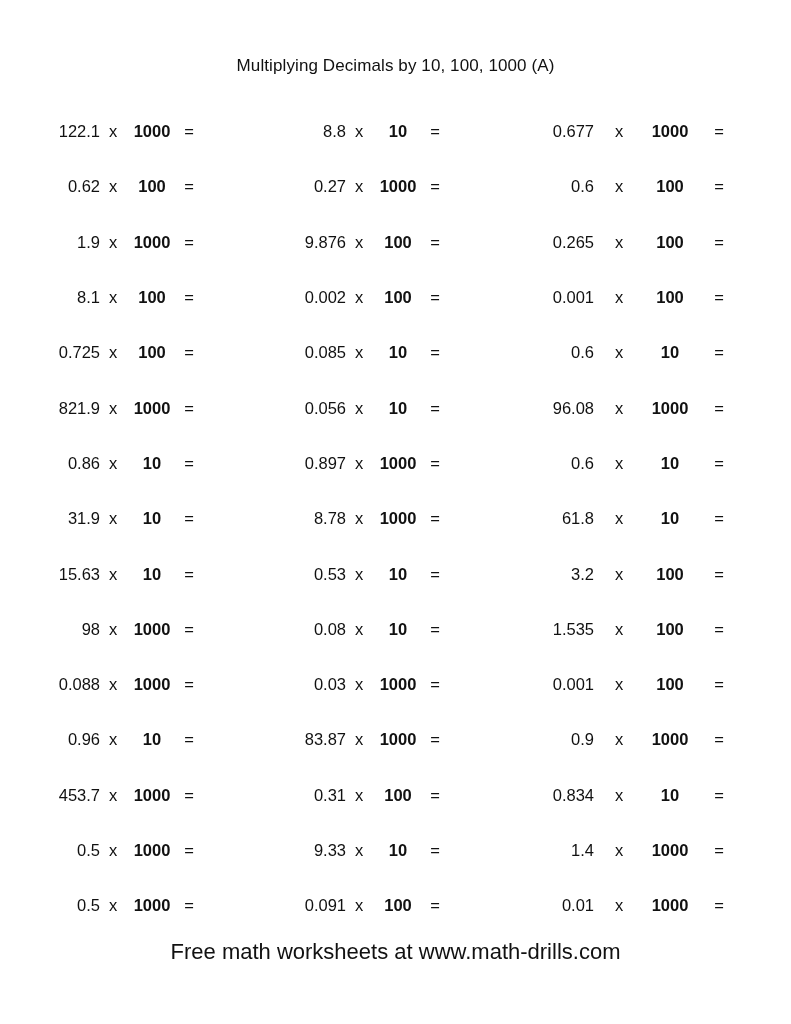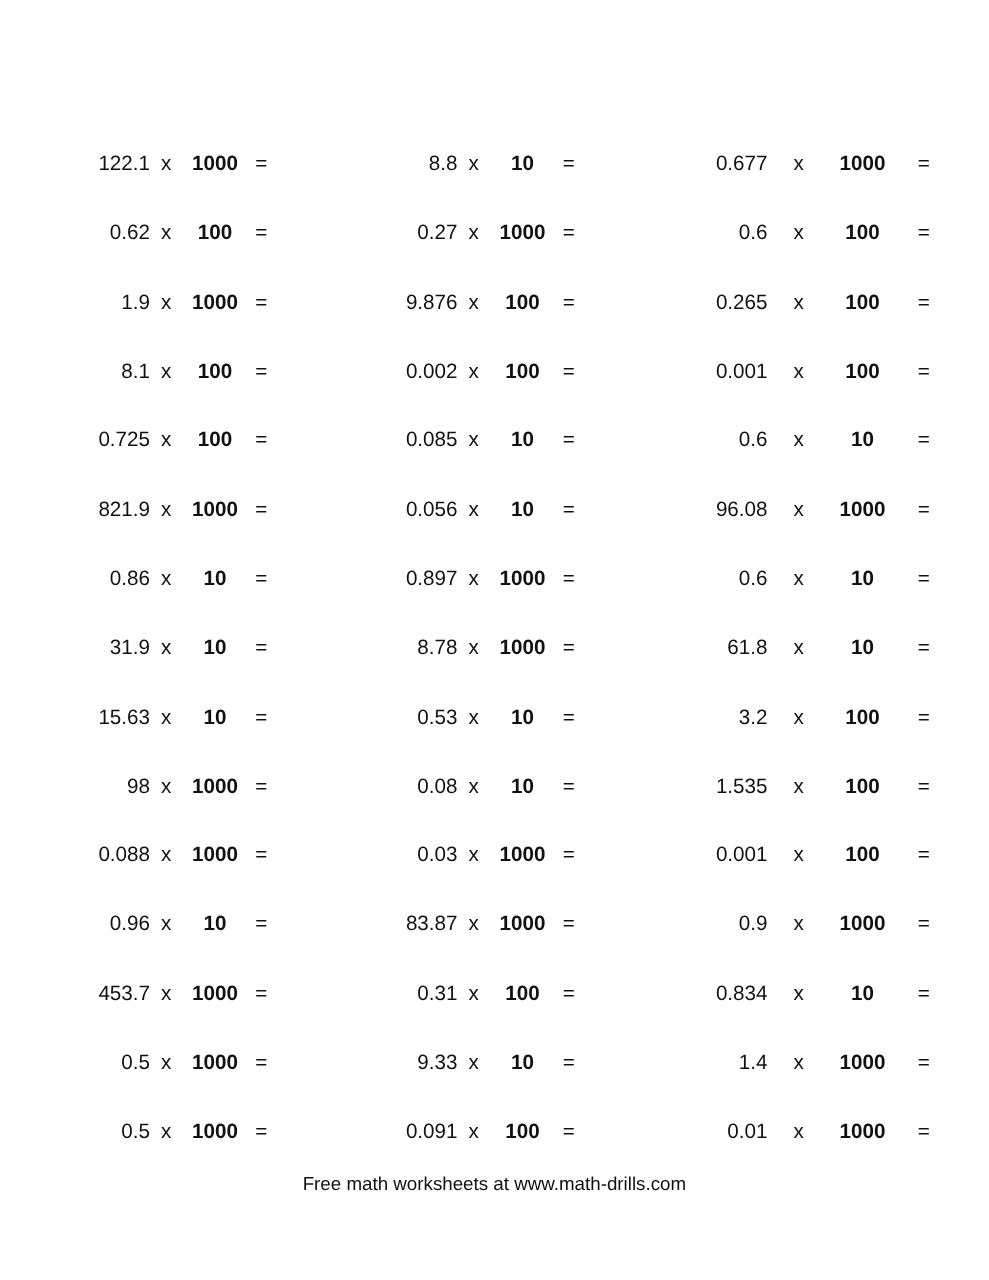--- a/index.html
+++ b/index.html
@@ -32,21 +32,21 @@
     font-size: 17px;
     font-weight: 400;
     letter-spacing: 0.1px;
     color: #111111;
     white-space: nowrap;
   }
 
   #problem-grid {
     position: absolute;
     top: 104px;
-    left: 50px;
+    left: 30px;
     width: 700px;
     display: grid;
     grid-template-columns: repeat(3, 1fr);
     grid-auto-rows: 55.3px;
   }
 
   .problem-row-cell {
     display: flex;
     align-items: center;
     justify-content: flex-start;
@@ -82,31 +82,32 @@
     width: 22px;
     text-align: center;
   }
 
   #worksheet-footer {
     position: absolute;
     top: 939px;
     left: 0;
     width: 791px;
     text-align: center;
-    font-size: 15px;
+    font-size: 22px;
     font-weight: 400;
     color: #111111;
     white-space: nowrap;
   }
 </style>
 </head>
 <body>
 
 <div id="worksheet-page">
 
+  <div id="worksheet-title">Multiplying Decimals by 10, 100, 1000 (A)</div>
 
   <div id="problem-grid">
       <div class="problem-row-cell col-0">
         <span class="operand-a">122.1</span>
         <span class="operator-x">x</span>
         <span class="operand-b">1000</span>
         <span class="equals-sign">=</span>
       </div>
       <div class="problem-row-cell col-1">
         <span class="operand-a">8.8</span>

